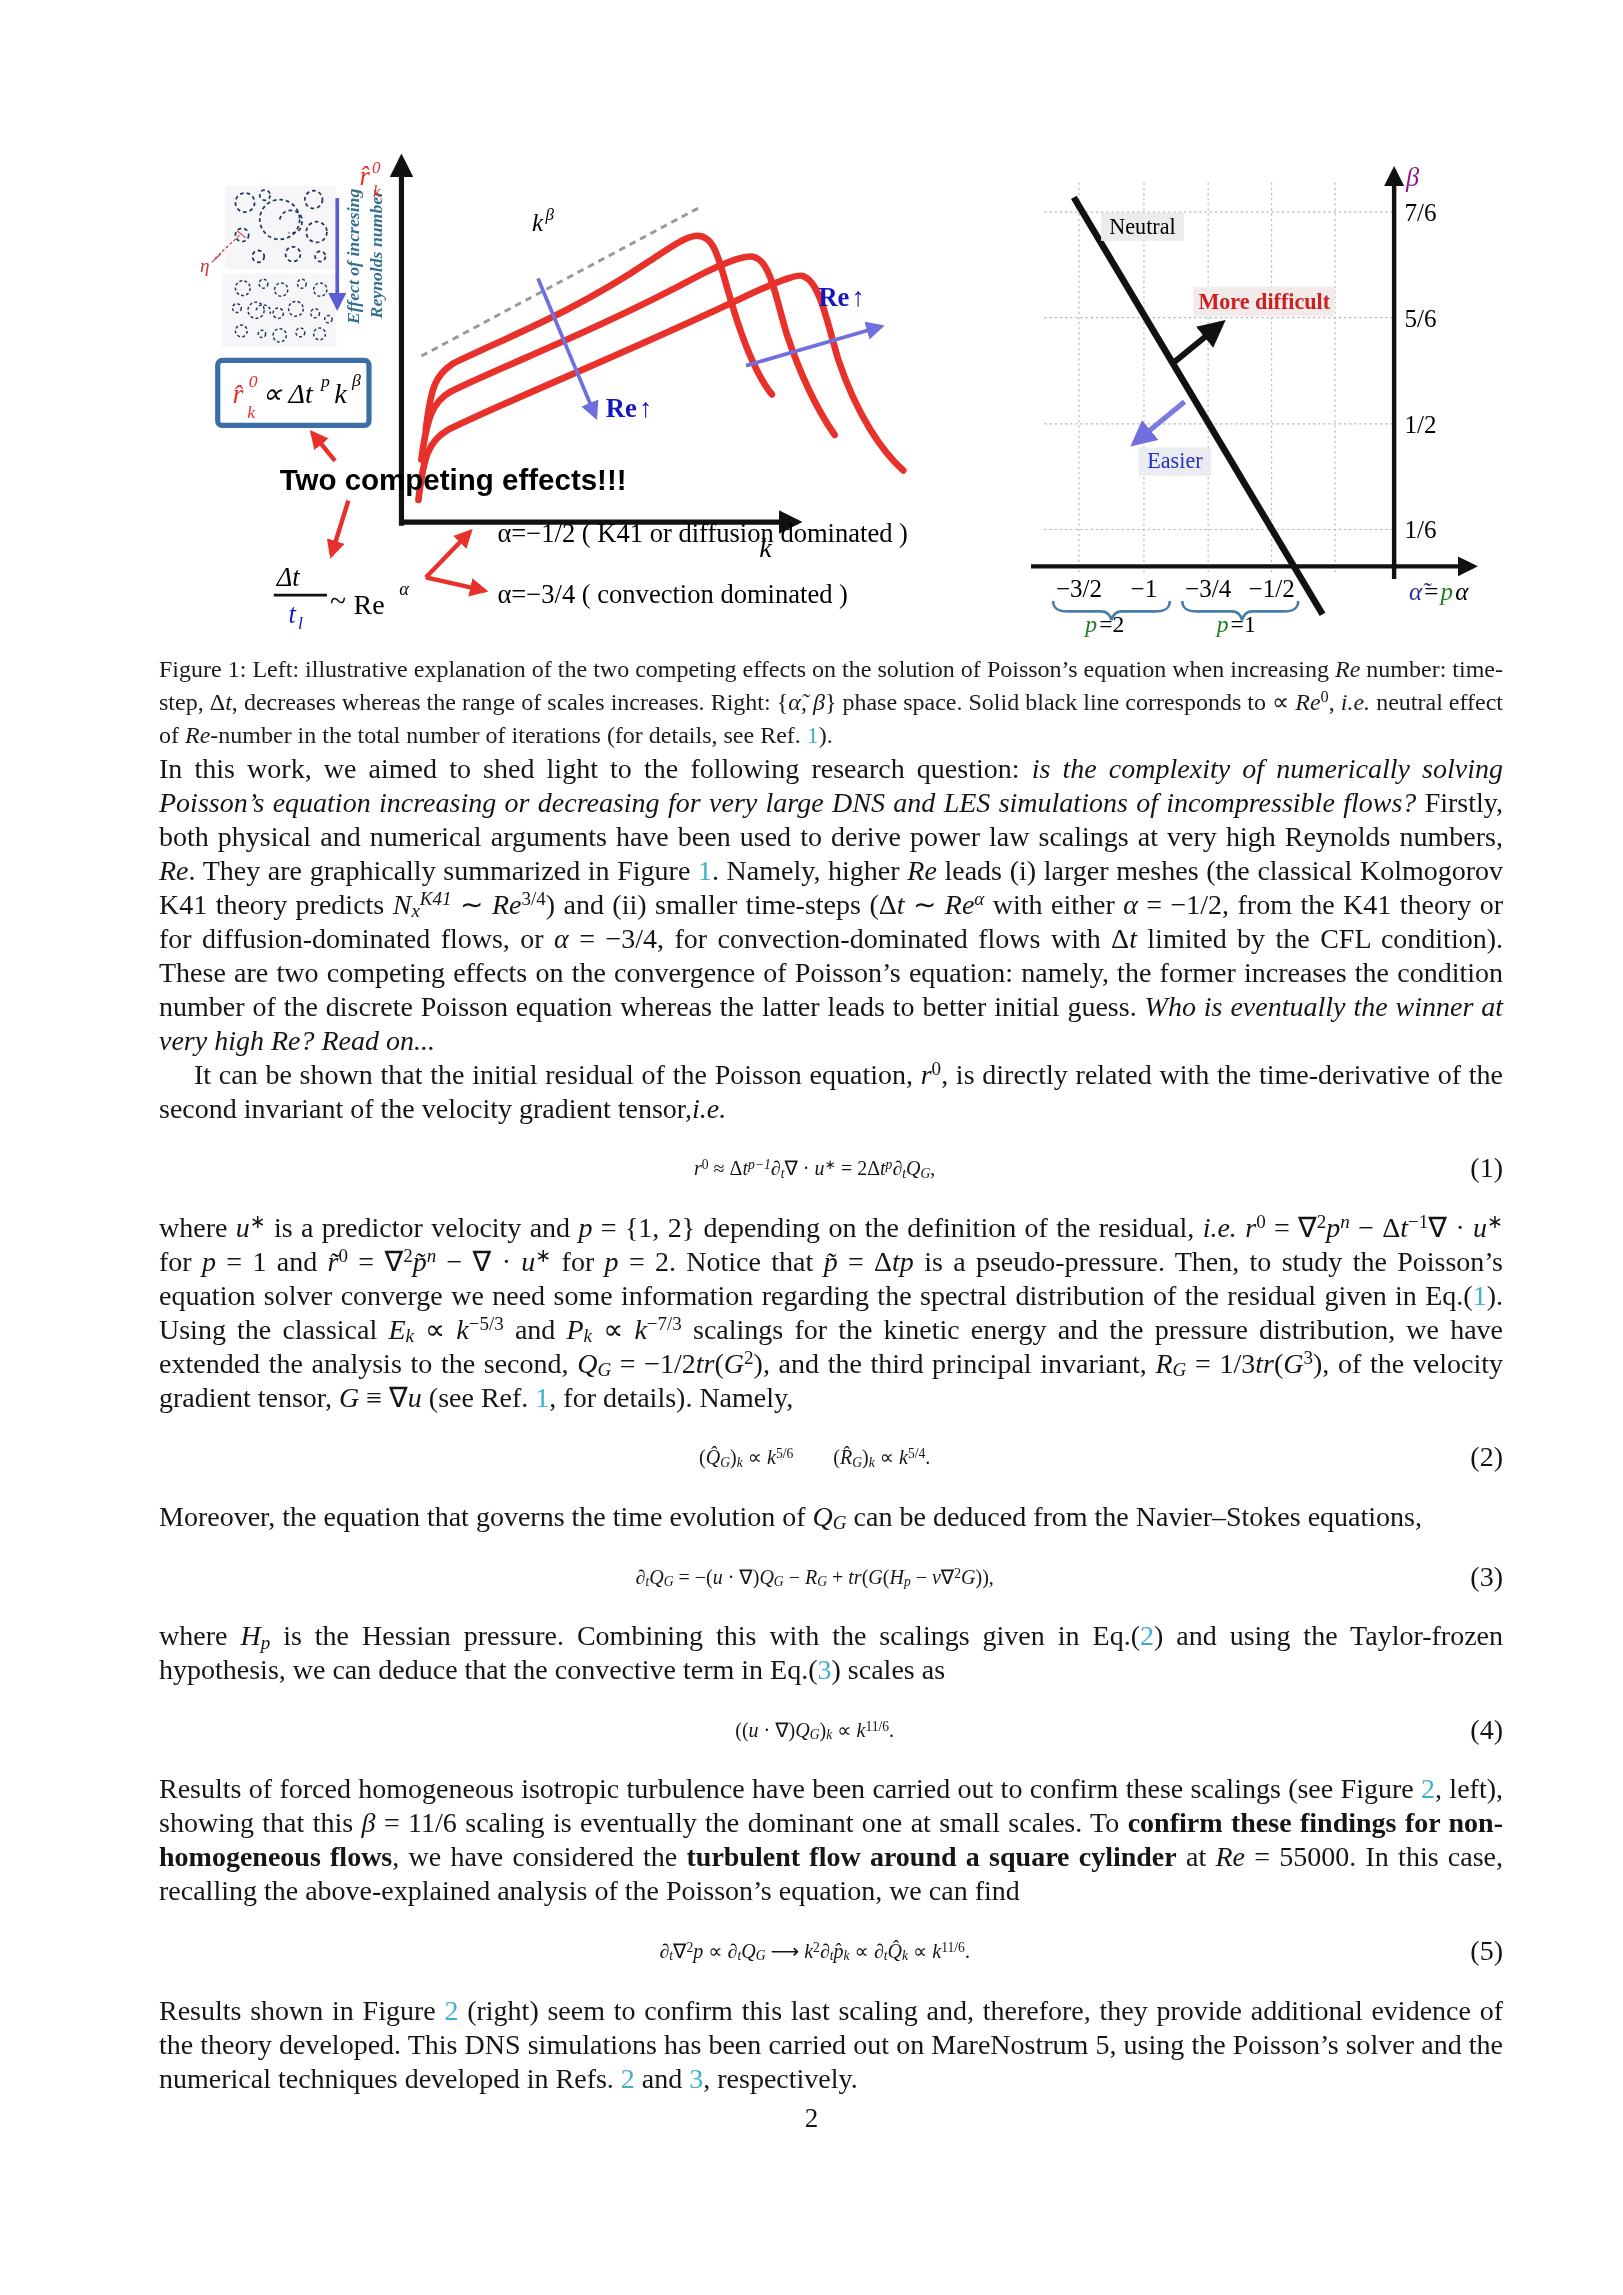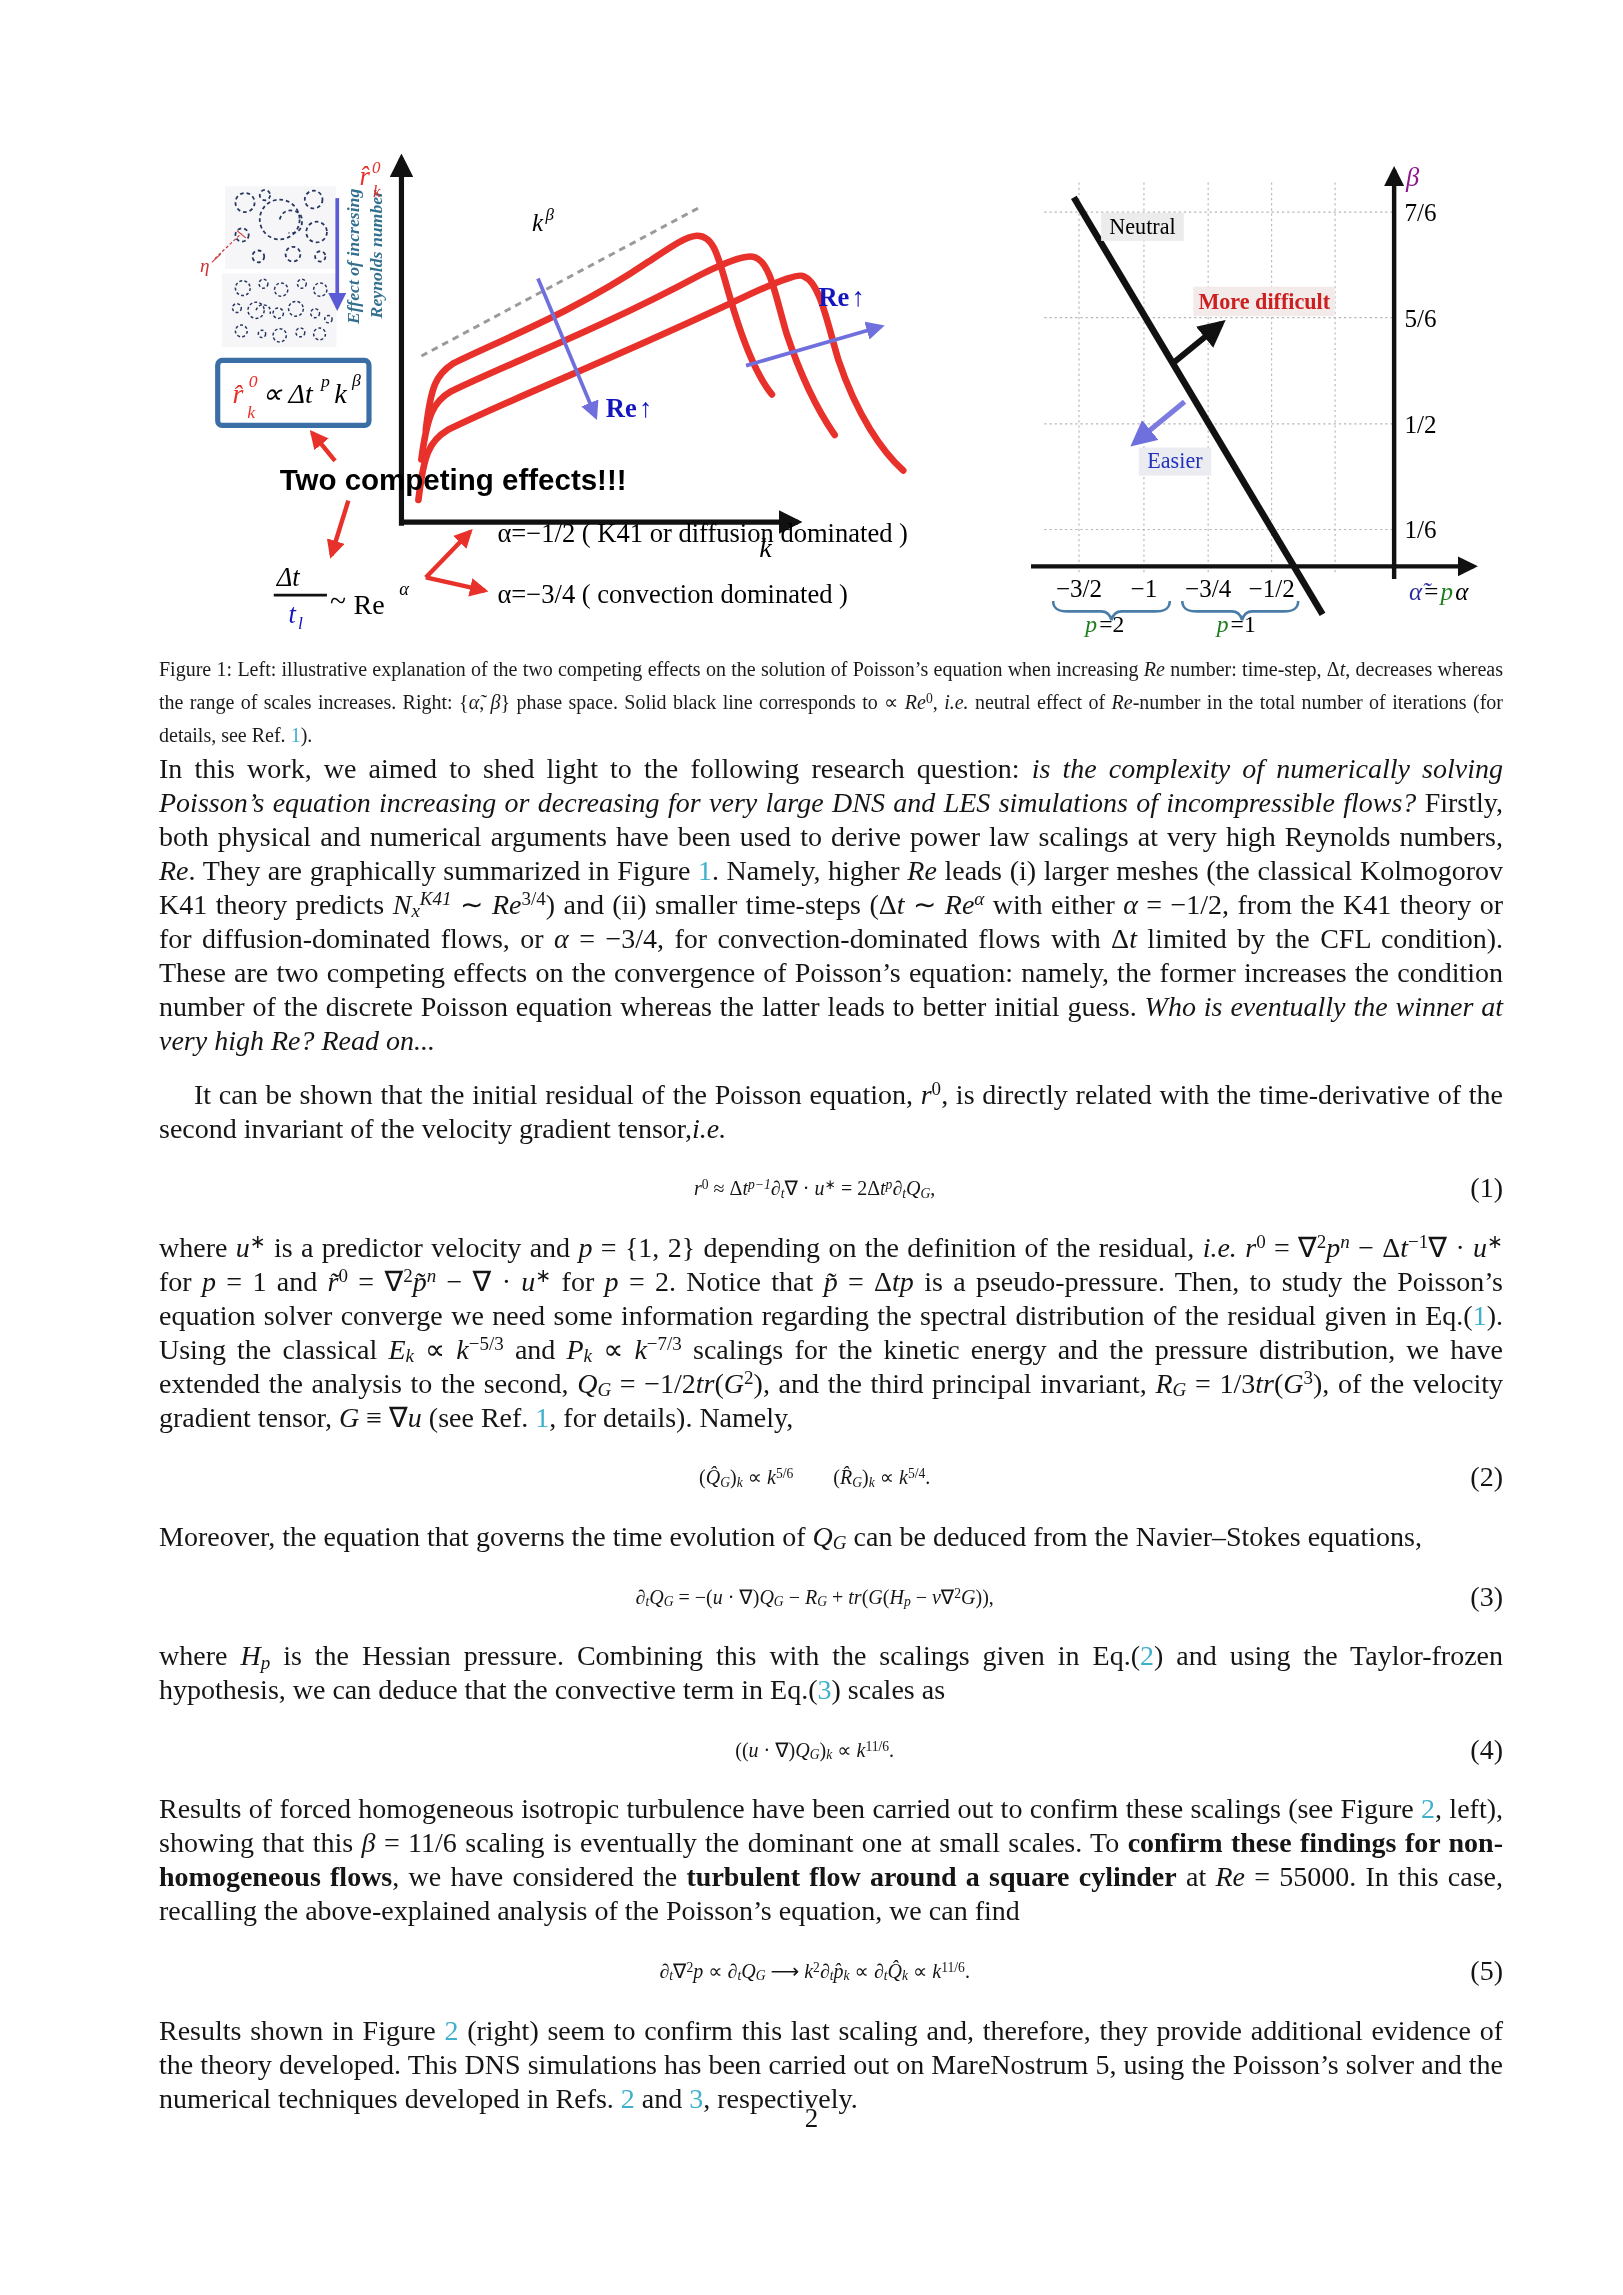--- a/index.html
+++ b/index.html
@@ -1,23 +1,23 @@
 <!DOCTYPE html>
 <html style="font-size:11.8px"><head>
 <meta charset="utf-8">
 <style>
   html,body{margin:0;padding:0;background:#fff;}
   .page{position:relative;width:1623px;min-height:2295px;background:#ffffff;
         font-family:"Liberation Serif", serif;color:#151515;}
   .content{position:absolute;left:159px;top:0;width:1344px;}
   .figure-row{display:flex;align-items:flex-start;margin-top:142px;margin-left:10.3px;gap:65px;}
-  .caption{margin-top:17.7px;font-size:20px;line-height:33px;text-align:justify;color:#1b1b1b;}
+  .caption{margin-top:17.7px;font-size:24px;line-height:33px;text-align:justify;color:#1b1b1b;}
   h1.abstract{font-size:37px;margin:31px 0 19px 0;font-weight:700;color:#000;}
   p.body{font-size:28px;line-height:34px;text-align:justify;margin:0;font-family:Liberation Serif, serif;}
-  p.body.indent{text-indent:35px;margin-top:20px;}
+  p.body.indent{text-indent:35px;margin-top:0;}
   .eq{display:flex;align-items:center;margin:26.6px 0;}
   .eq-math{flex:1;text-align:center;font-size:20px;white-space:pre-wrap;}
   .eq-num{font-size:28px;}
   .pagenum{position:absolute;top:2103px;left:0;width:100%;text-align:center;font-size:27px;}
   .seg-i{font-style:italic;}
   .seg-b{font-weight:700;}
   .seg-l{color:#3fb0cc;}
   .seg-sup{font-size:68%;position:relative;top:-0.45em;line-height:0;}
   .seg-sub{font-size:68%;position:relative;top:0.18em;line-height:0;}
   svg text{font-family:"Liberation Serif", serif;}

